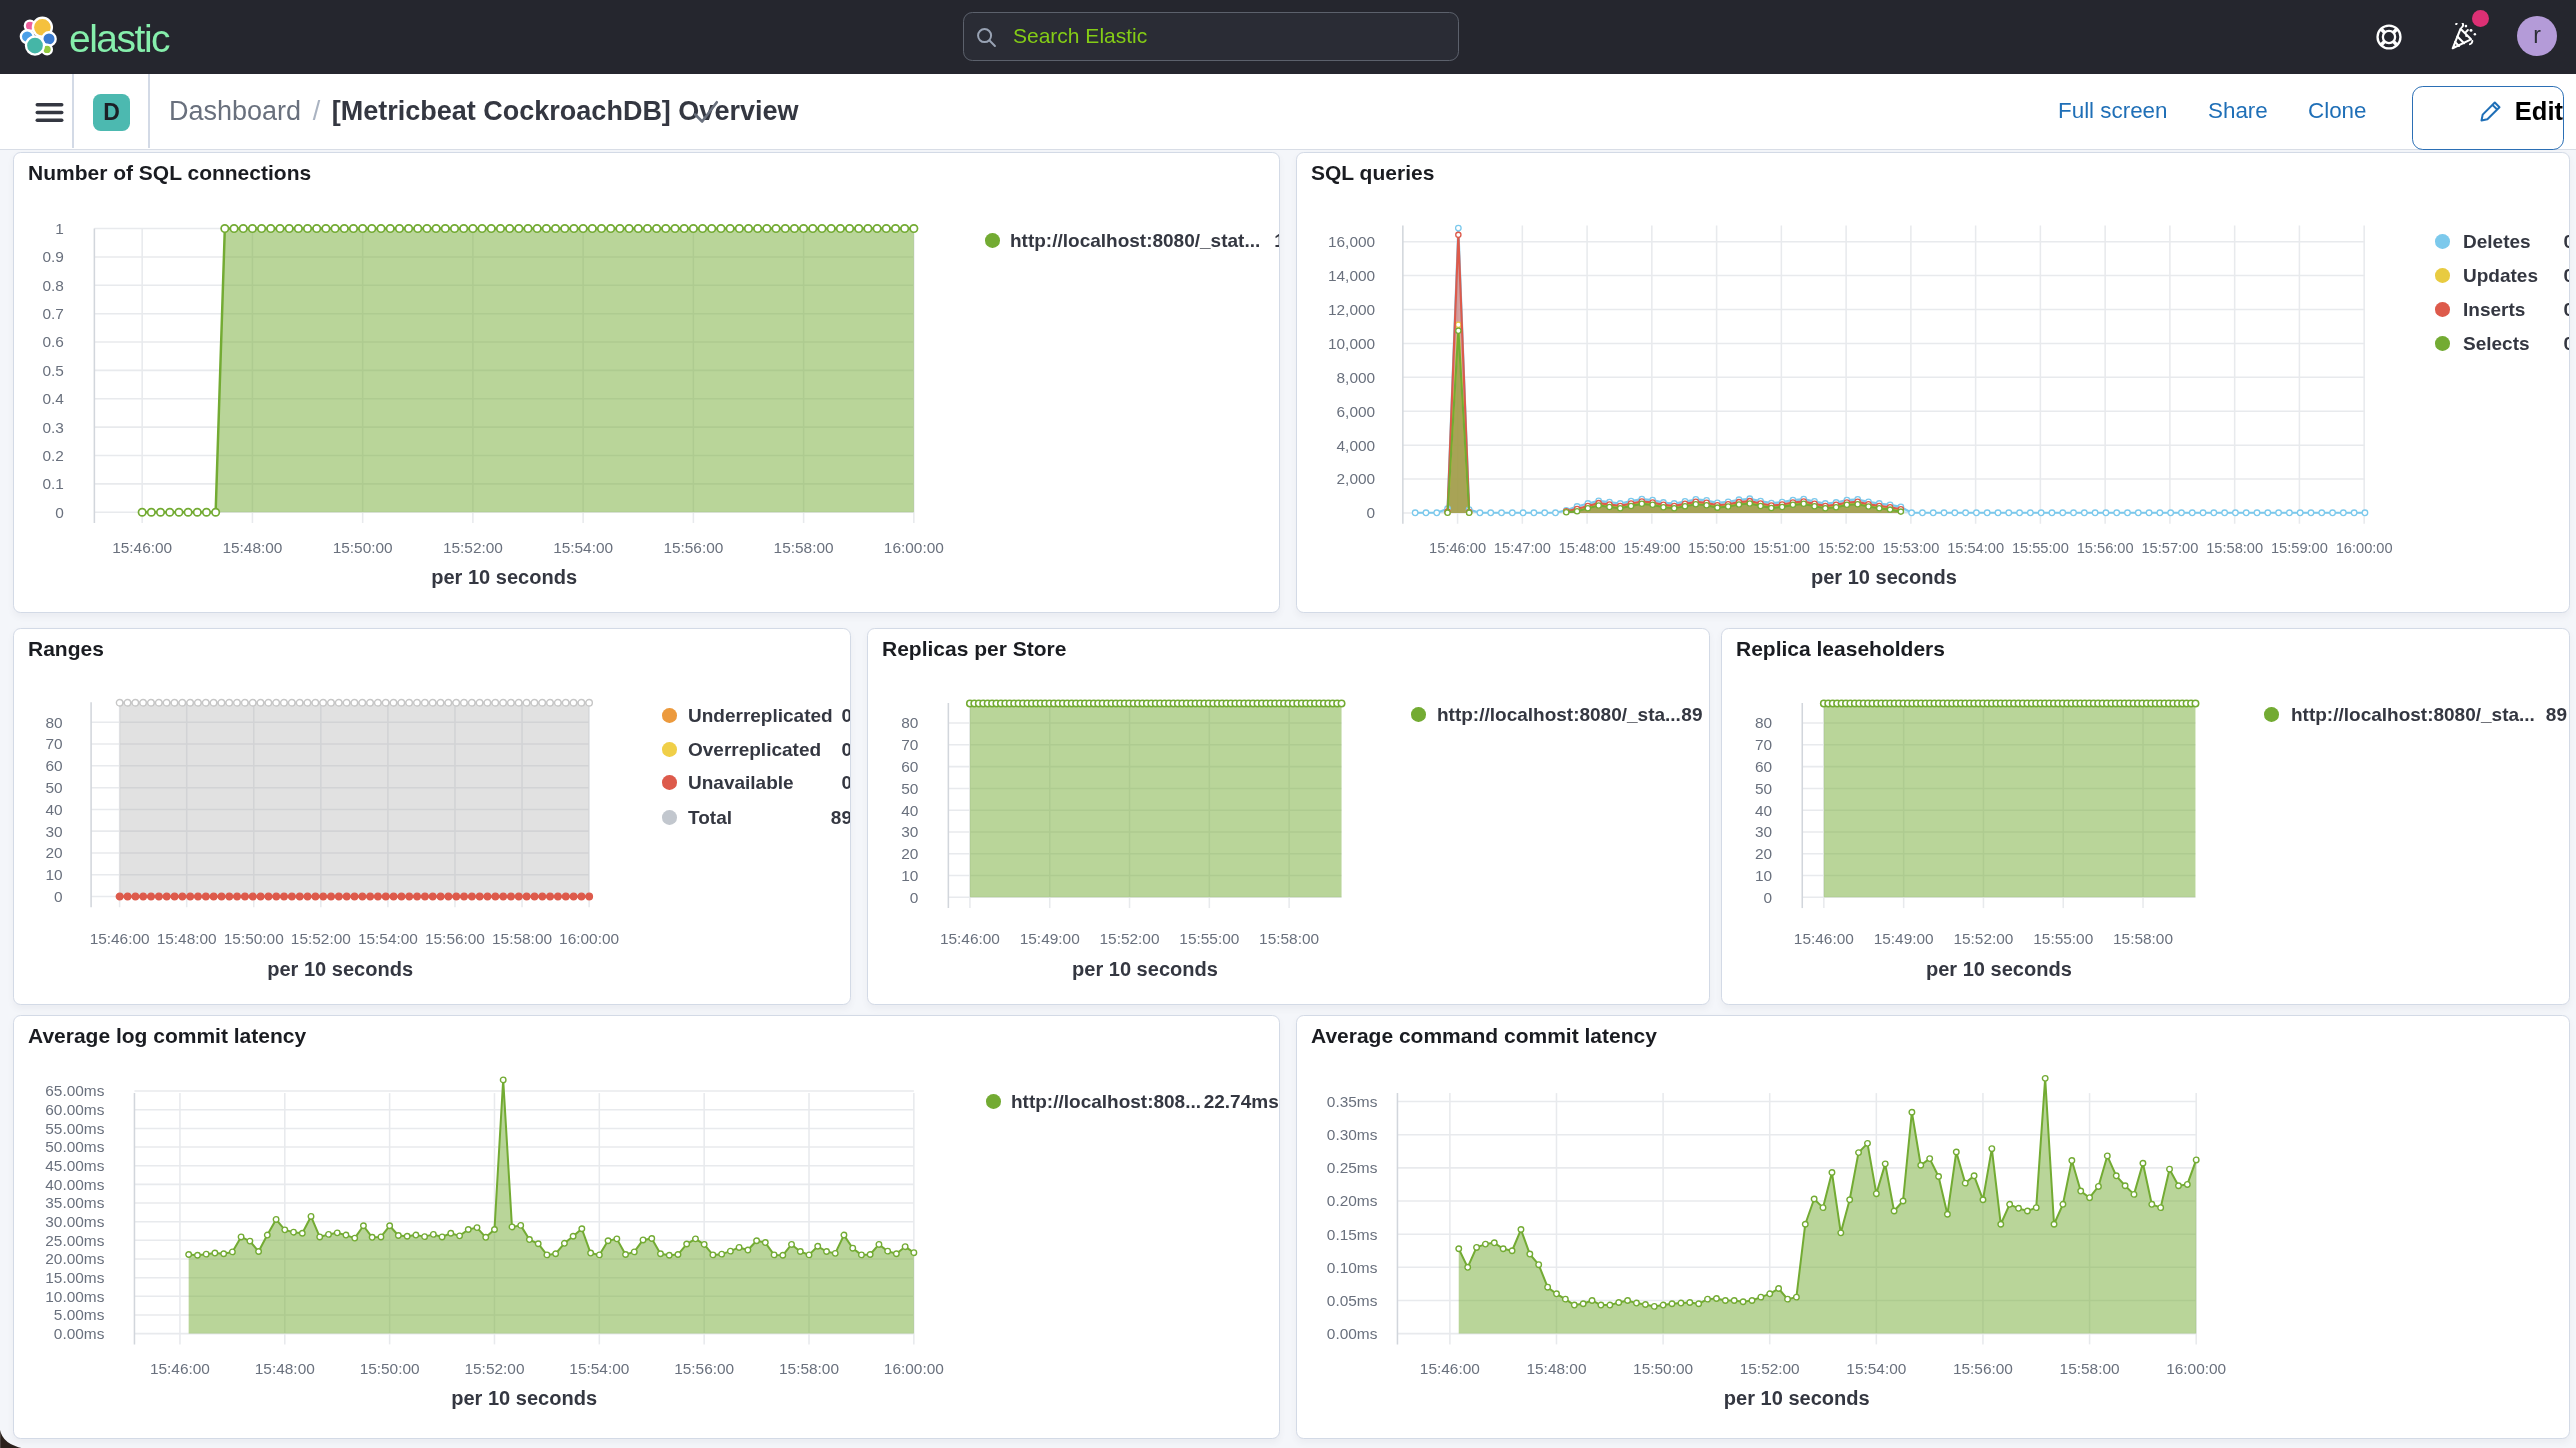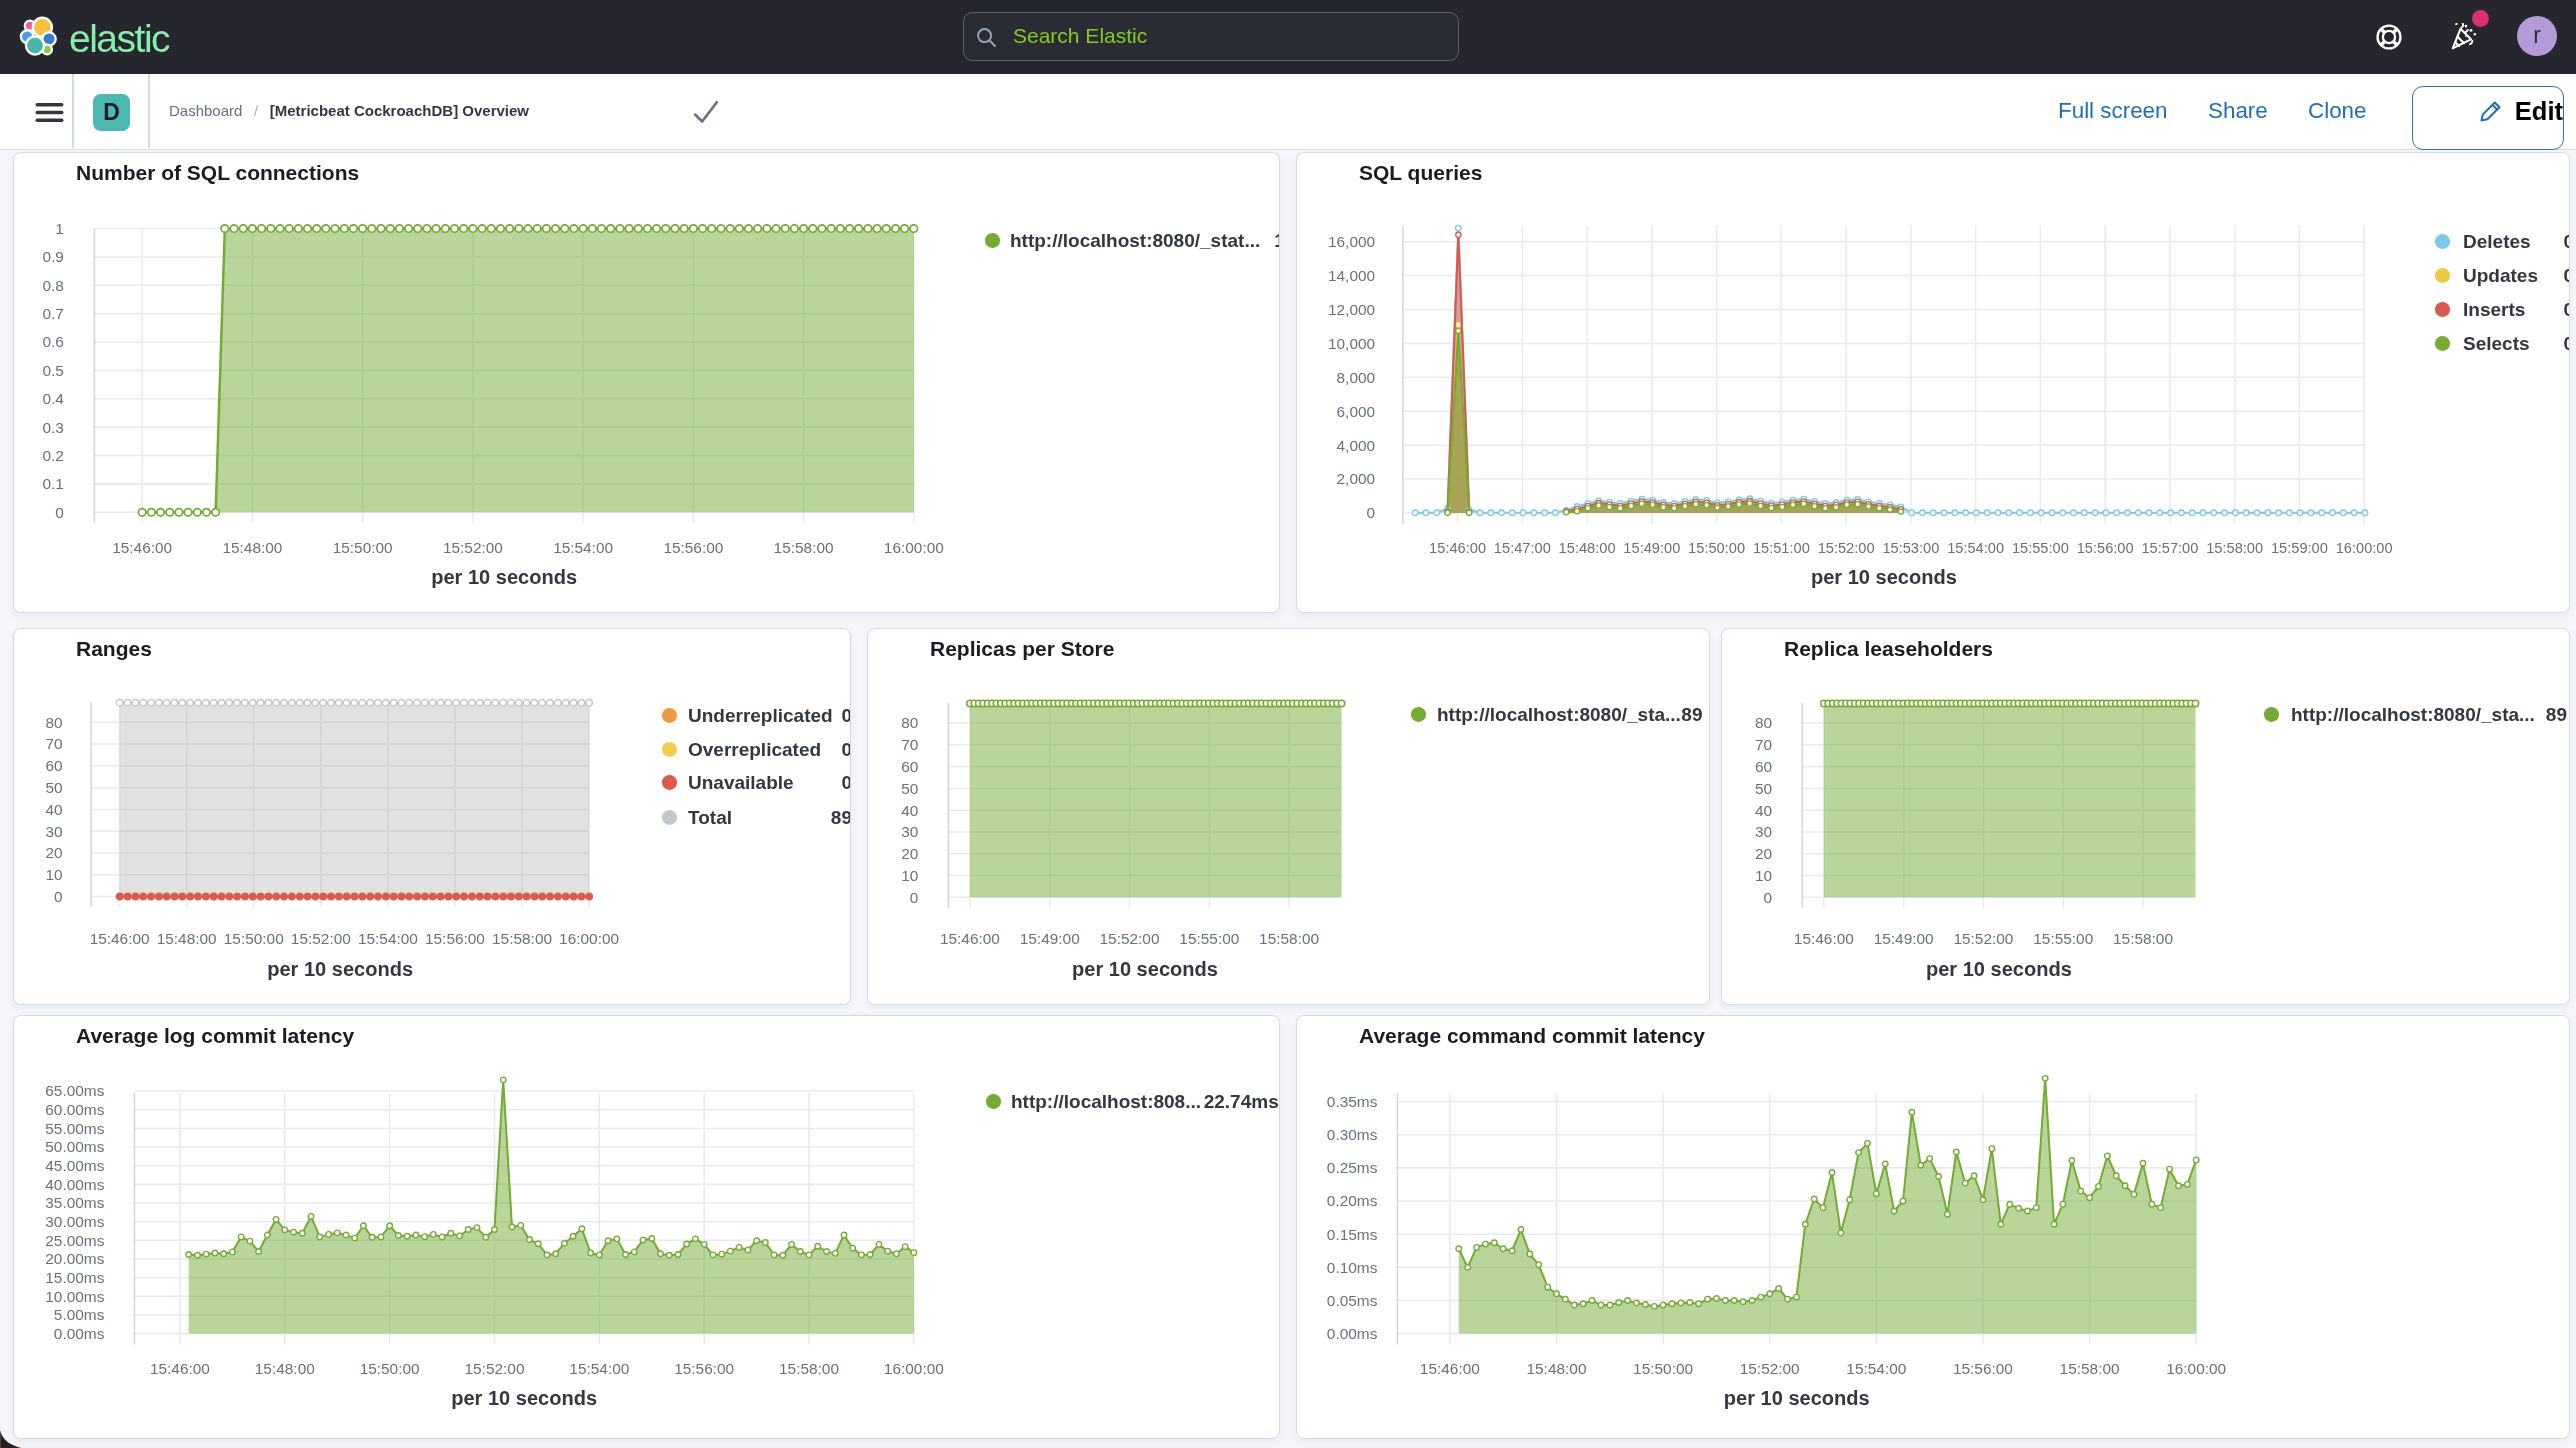--- a/index.html
+++ b/index.html
@@ -6,28 +6,28 @@
 .hdr { position:absolute; left:0; top:0; width:2576px; height:74px; background:#25262e; }
 .elogo { position:absolute; left:18.5px; top:16px; }
 .wordmark { position:absolute; left:69px; top:0; height:74px; line-height:78px; color:#86efac; font-size:39px; letter-spacing:-1.5px; }
 .search { position:absolute; left:963px; top:11.6px; width:496px; height:49px; background:#2a2c35; border:1.5px solid #5c616c; border-radius:9.3px; }
 .search .ph { position:absolute; left:49px; top:0; line-height:46px; font-size:21px; color:#84cc16; }
 .pinkdot { position:absolute; left:2472px; top:10px; width:17px; height:17px; border-radius:50%; background:#dd3074; }
 .avatar { position:absolute; left:2517px; top:16px; width:40px; height:40px; border-radius:50%; background:#b49bd8; color:#2b2e36; text-align:center; line-height:39px; font-size:23px; }
 .tbar { position:absolute; left:0; top:74px; width:2576px; height:76px; background:#fff; border-bottom:1.5px solid #d8dde6; }
 .sep { position:absolute; top:74px; width:1.5px; height:74px; background:#d3dae6; }
 .dtile { position:absolute; left:93px; top:94px; width:37px; height:37px; border-radius:7.7px; background:#4cb9b0; color:#1c1f26; font-weight:bold; font-size:23px; text-align:center; line-height:37px; }
-.crumbs { position:absolute; left:169px; top:74px; height:74px; line-height:74px; font-size:15px; color:#69707d; }
+.crumbs { position:absolute; left:169px; top:74px; height:74px; line-height:74px; font-size:27px; color:#69707d; }
 .crumbs b { color:#343741; font-weight:700; }
 .crumbs .sl { color:#aab3c1; padding:0 11.6px; }
 .navlinks { position:absolute; top:74px; height:74px; line-height:74px; font-size:22.4px; color:#1f6fb7; }
 .editbtn { position:absolute; left:2412px; top:86px; width:152px; height:64px; border:1.5px solid #2b6fb5; border-radius:10.8px; color:#000000; font-size:25.5px; font-weight:bold; text-align:right; line-height:49px; background:#fff; }
 .panel { position:absolute; background:#fff; border:1.5px solid #d3dae6; border-radius:7.7px; box-shadow:0 3.1px 6.2px rgba(80,90,110,0.06); overflow:hidden; }
 .panel svg { position:absolute; left:0; top:0; }
-.ptitle { position:absolute; left:14px; top:7.7px; font-size:21px; font-weight:bold; color:#1a1c21;margin-left:48px; }
+.ptitle { position:absolute; left:14px; top:7.7px; font-size:21px; font-weight:bold; color:#1a1c21; }
 .lrow { position:absolute; left:12px; width:100%; height:26px;font-weight:bold; }
 .ldot { position:absolute; top:5.4px; width:14.7px; height:14.7px; border-radius:50%; }
 .llab { position:absolute; top:0; font-size:19px; color:#343741; line-height:25.5px; }
 .lval { position:absolute; top:0; font-size:19px; color:#343741; line-height:25.5px; }
 .corner { position:absolute; left:0; top:1427px; width:25px; height:21.6px; }
 </style></head>
 <body>
 <div class="hdr">
 <svg class="elogo" width="39" height="42" viewBox="0 0 50 54">
 <g stroke="#ffffff" stroke-width="3">

